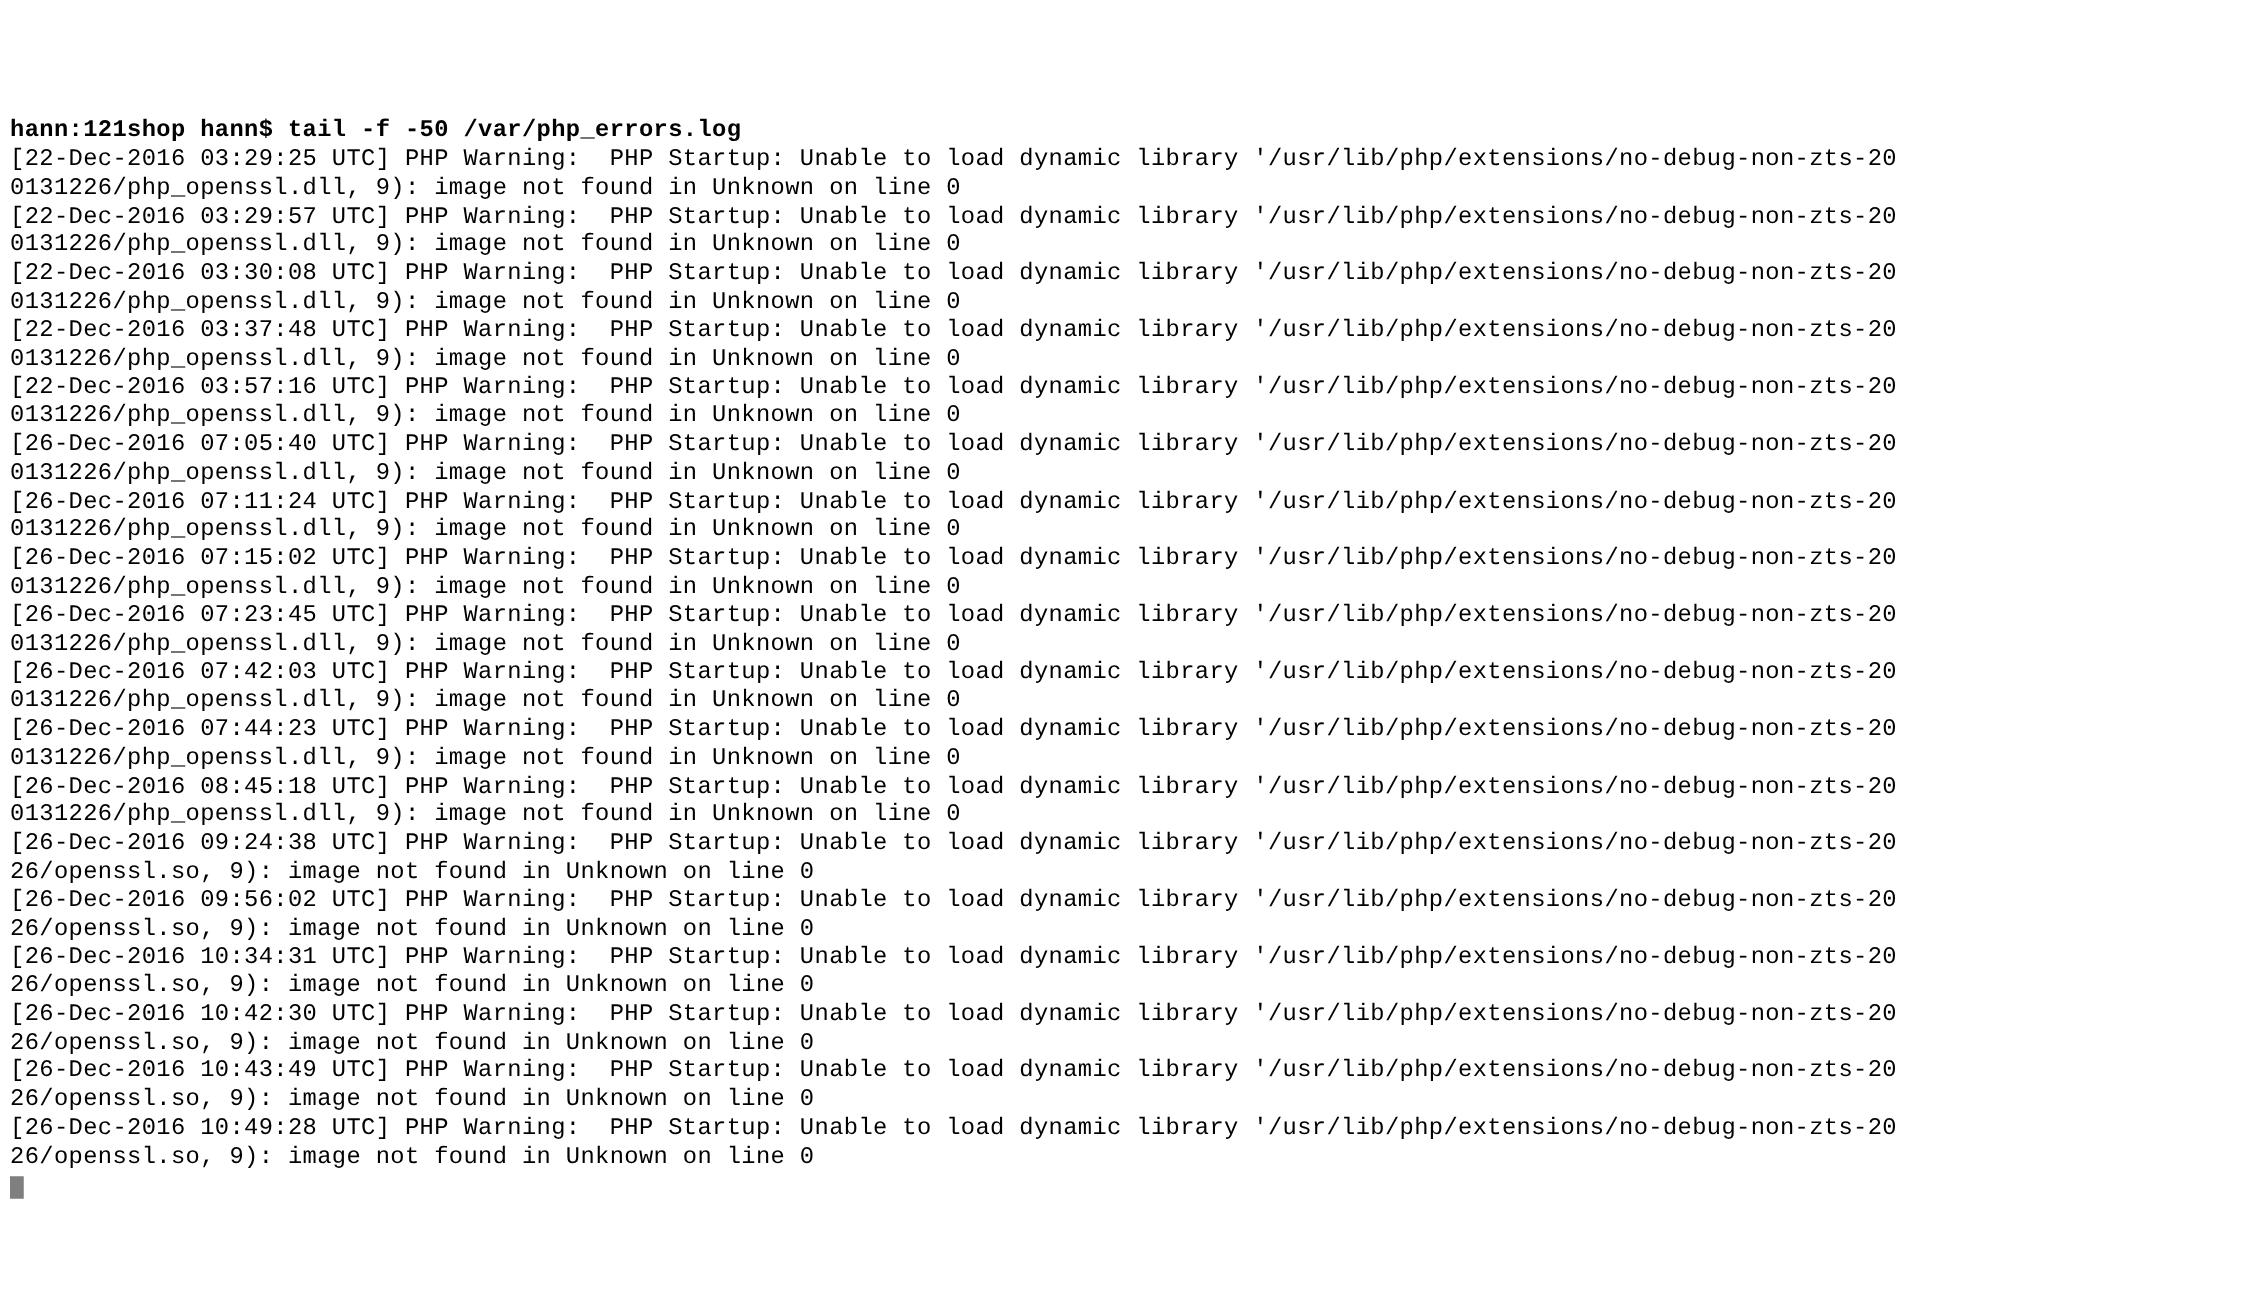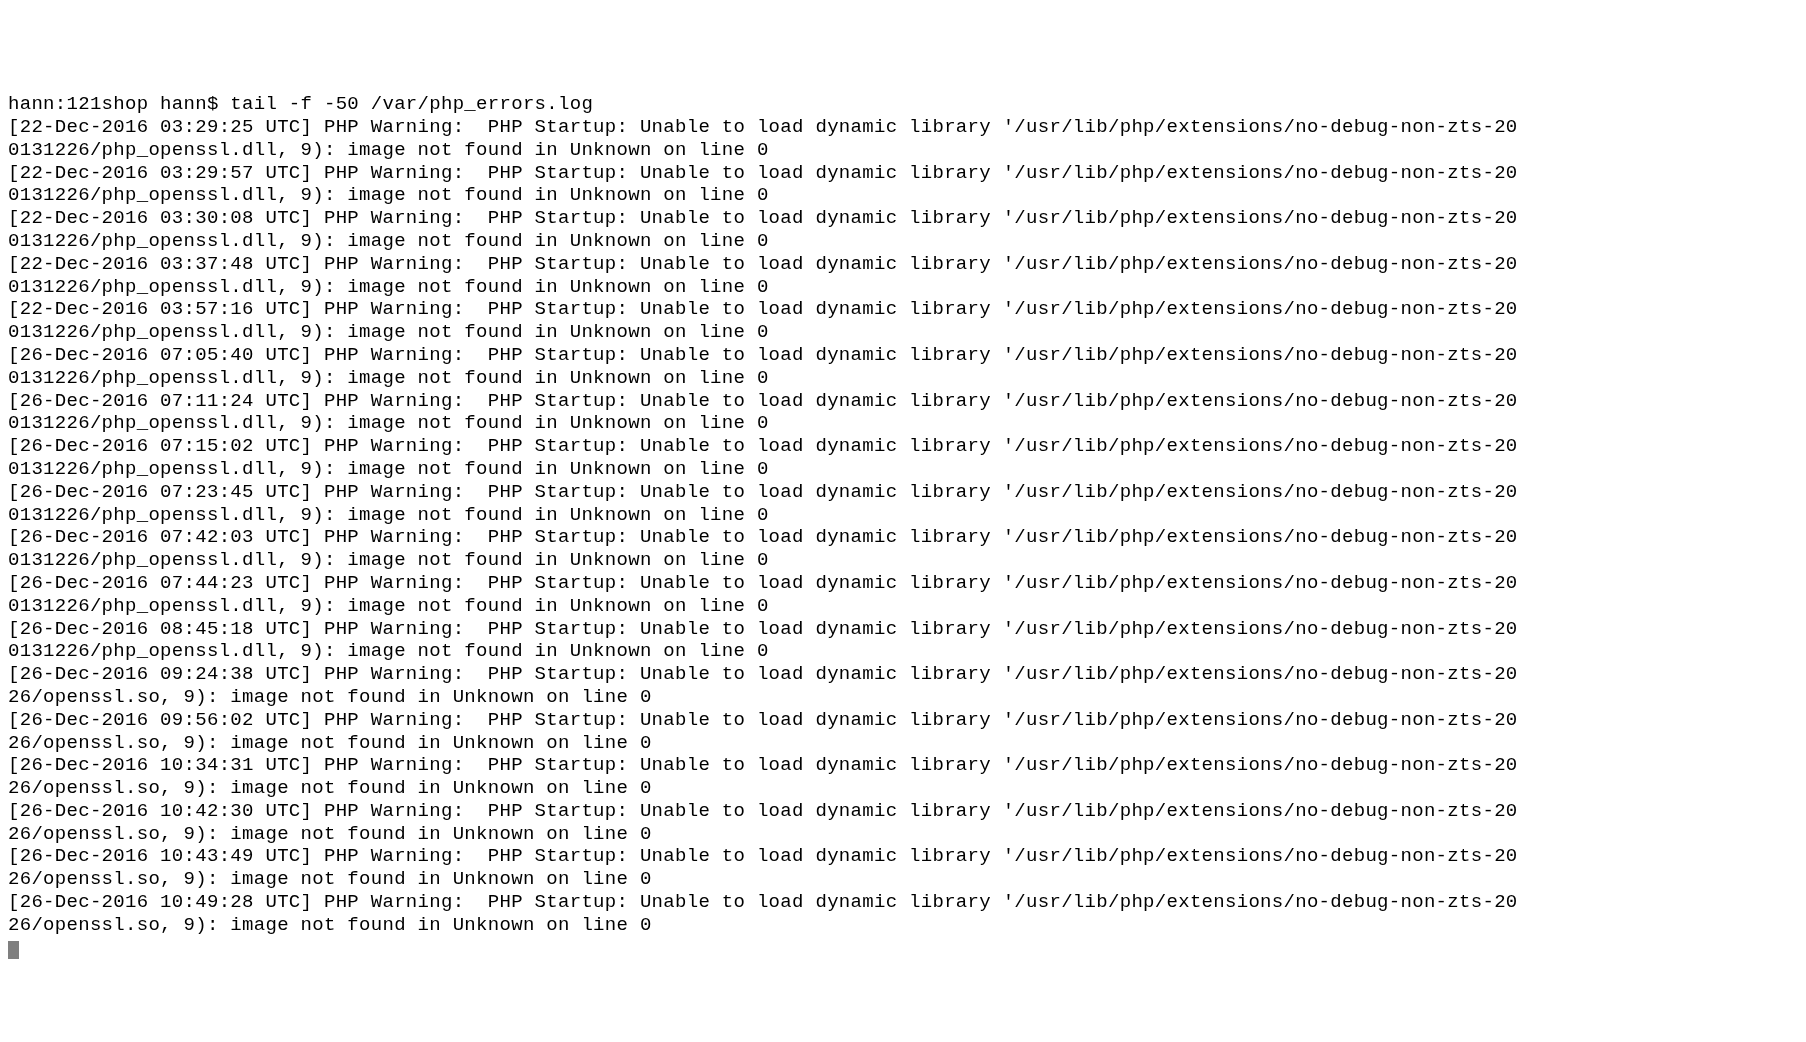--- a/index.html
+++ b/index.html
@@ -17,20 +17,21 @@
       overflow-x: hidden;
       padding: 2px 0 0 8px;
       font-weight: 500;
       letter-spacing: 0.3px;
     }
     .terminal-line {
       display: block;
     }
     .prompt {
       display: block;
+      font-weight: bold;
     }
     .cursor {
       display: inline-block;
       width: 11px;
       height: 18px;
       background: #7f7f7f;
       vertical-align: text-bottom;
       margin-top: 2px;
     }
   </style>

